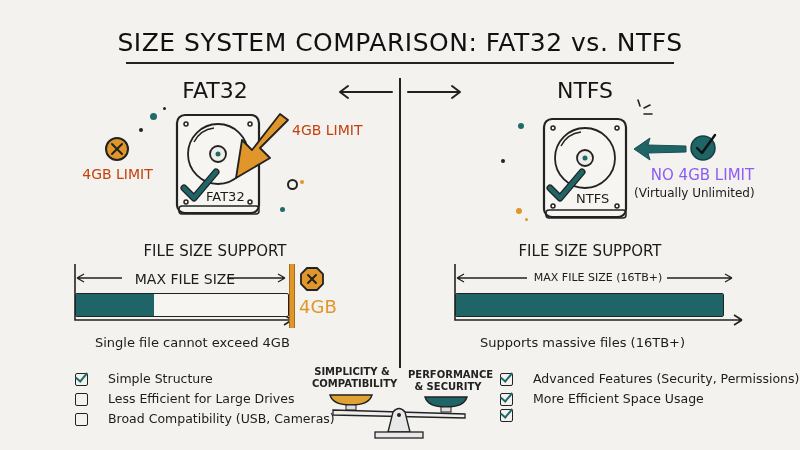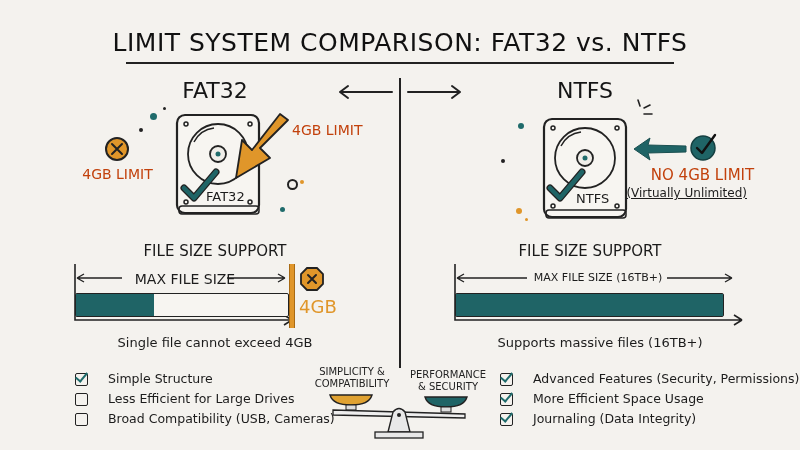--- a/index.html
+++ b/index.html
@@ -4,36 +4,36 @@
 <style>
   html,body{margin:0;padding:0;}
   body{width:800px;height:450px;background:#f4f2ee;position:relative;overflow:hidden;
        font-family:"DejaVu Sans","Liberation Sans",sans-serif;color:#1c1c1c;}
   .abs{position:absolute;}
   .title{left:0;top:28px;width:800px;text-align:center;font-size:25px;letter-spacing:0.5px;color:#111;}
   .title-underline{left:126px;top:62px;width:548px;height:2px;background:#222;}
   .divider{left:399px;top:78px;width:2px;height:290px;background:#222;}
   .heading{font-size:22px;color:#151515;text-align:center;}
   .small-orange{color:#c2410c;font-size:14px;}
-  .teal{color:#c2410c;}
+  .teal{color:#8b5cf6;}
   .section-h{font-size:15px;text-align:center;color:#1a1a1a;}
   .bar-outline{border:1.5px solid #222;height:22px;background:#f7f5f1;border-radius:2px;}
   .bar-fill{background:#1f6466;height:100%;}
-  .caption{font-size:13px;text-align:center;}
+  .caption{font-size:13px;}
   .list{font-size:12.5px;line-height:20px;}
   .list-item{display:flex;align-items:center;gap:20px;}
   .cb{width:11px;height:11px;border:1.5px solid #222;border-radius:2px;position:relative;flex:none;}
   .cb.checked::after{content:"";position:absolute;left:2px;top:-4px;width:5px;height:10px;border:solid #1f6b6b;border-width:0 2.5px 2.5px 0;transform:rotate(40deg);}
-  .scale-label{font-size:10px;text-align:center;line-height:12px;color:#222;}
+  .scale-label{font-size:10px;text-align:center;line-height:12px;color:#222;font-weight:bold;}
   .dot{position:absolute;border-radius:50%;}
 </style>
 </head>
 <body>
 
-<div class="abs title">LIMIT SYSTEM COMPARISON: FAT32 vs. NTFS</div>
+<div class="abs title">SIZE SYSTEM COMPARISON: FAT32 vs. NTFS</div>
 <div class="abs title-underline"></div>
 
 <div class="abs divider"></div>
 <svg class="abs" style="left:330px;top:80px;" width="140" height="24">
   <path d="M10 12 H62 M10 12 l8 -6 M10 12 l8 6" stroke="#222" stroke-width="2" fill="none" stroke-linecap="round"></path>
   <path d="M78 12 H130 M130 12 l-8 -6 M130 12 l-8 6" stroke="#222" stroke-width="2" fill="none" stroke-linecap="round"></path>
 </svg>
 
 <div class="abs heading" style="left:150px;top:78px;width:130px;">FAT32</div>
 
@@ -135,21 +135,21 @@
 <div class="abs" style="left:576px;top:191px;font-size:13px;">NTFS</div>
 
 <svg class="abs" style="left:630px;top:134px;" width="60" height="30">
   <path d="M4 15 L20 4 L18 11 L56 12 L56 18 L18 19 L20 26 Z" fill="#1f6466" stroke="#1a4f50" stroke-width="1"></path>
 </svg>
 <svg class="abs" style="left:688px;top:131px;" width="32" height="32">
   <circle cx="15" cy="17" r="12" fill="#1f6466" stroke="#143f40" stroke-width="1.5"></circle>
   <path d="M9 17 L14 22 L27 4" fill="none" stroke="#111" stroke-width="2.4" stroke-linecap="round" stroke-linejoin="round"></path>
 </svg>
 <div class="abs teal" style="left:640px;top:166px;width:125px;text-align:center;font-size:15px;">NO 4GB LIMIT</div>
-<div class="abs" style="left:612px;top:186px;width:135px;text-align:right;font-size:12px;text-decoration:underline;">(Virtually Unlimited)</div>
+<div class="abs" style="left:634px;top:186px;width:135px;text-align:left;font-size:12px;">(Virtually Unlimited)</div>
 
 <div class="abs section-h" style="left:500px;top:242px;width:180px;">FILE SIZE SUPPORT</div>
 <svg class="abs" style="left:452px;top:262px;" width="300" height="70">
   <path d="M3 2 V58 H290 M290 58 l-8 -5 M290 58 l-8 5" stroke="#222" stroke-width="1.6" fill="none"></path>
   <path d="M5 16 H75 M5 16 l7 -4 M5 16 l7 4" stroke="#222" stroke-width="1.4" fill="none"></path>
   <path d="M215 16 H280 M280 16 l-7 -4 M280 16 l-7 4" stroke="#222" stroke-width="1.4" fill="none"></path>
 </svg>
 <div class="abs" style="left:528px;top:271px;width:140px;text-align:center;font-size:11px;">MAX FILE SIZE (16TB+)</div>
 <div class="abs bar-outline" style="left:455px;top:293px;width:267px;">
   <div class="bar-fill" style="width:100%;"></div>
@@ -160,21 +160,20 @@
   <div class="list-item">
     <span class="cb checked"></span>
     <span>Advanced Features (Security, Permissions)</span>
   </div>
   <div class="list-item">
     <span class="cb checked"></span>
     <span>More Efficient Space Usage</span>
   </div>
   <div class="list-item">
     <span class="cb checked"></span>
-    <span>Journaling (Data Integrity)</span>
   </div>
 </div>
 
 <div class="abs scale-label" style="left:312px;top:366px;width:80px;">
   <div>SIMPLICITY &amp;</div>
   <div>COMPATIBILITY</div>
 </div>
 <div class="abs scale-label" style="left:408px;top:369px;width:80px;">
   <div>PERFORMANCE</div>
   <div>&amp; SECURITY</div>

